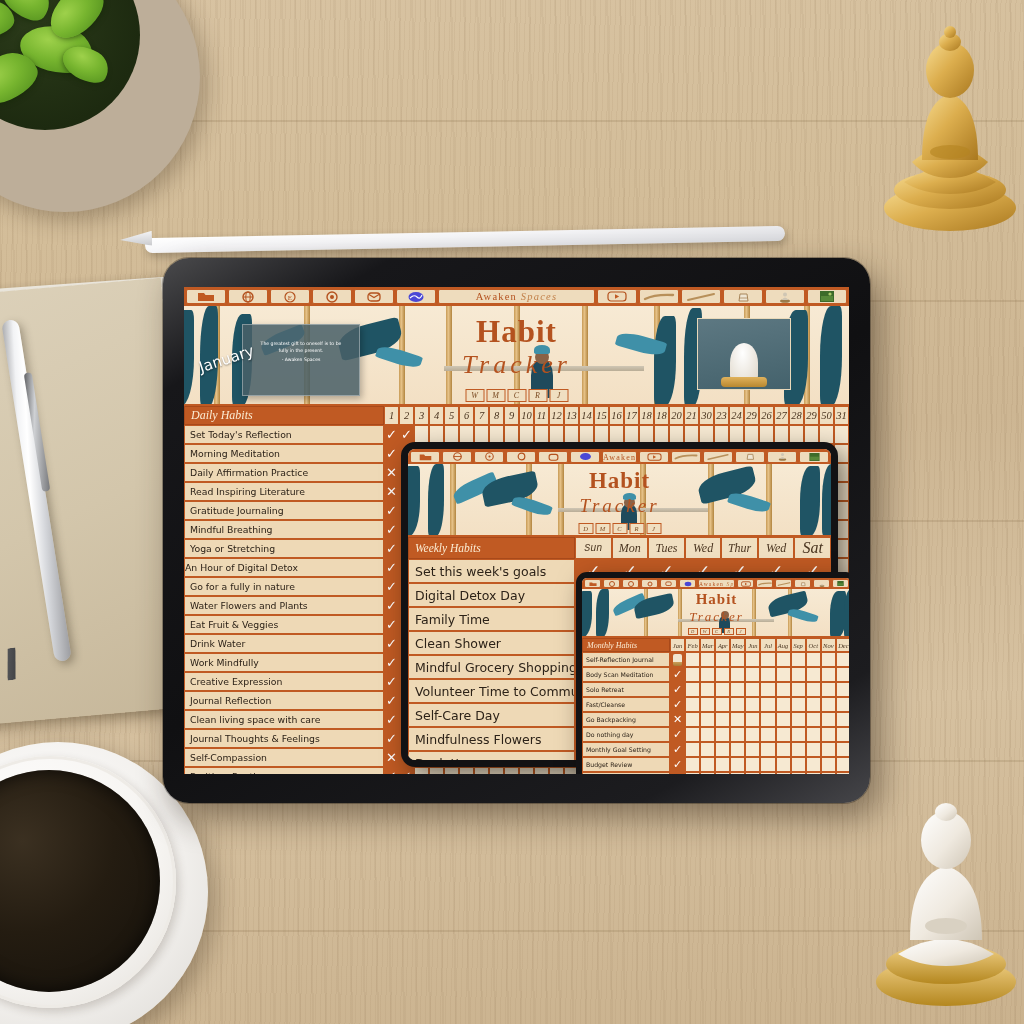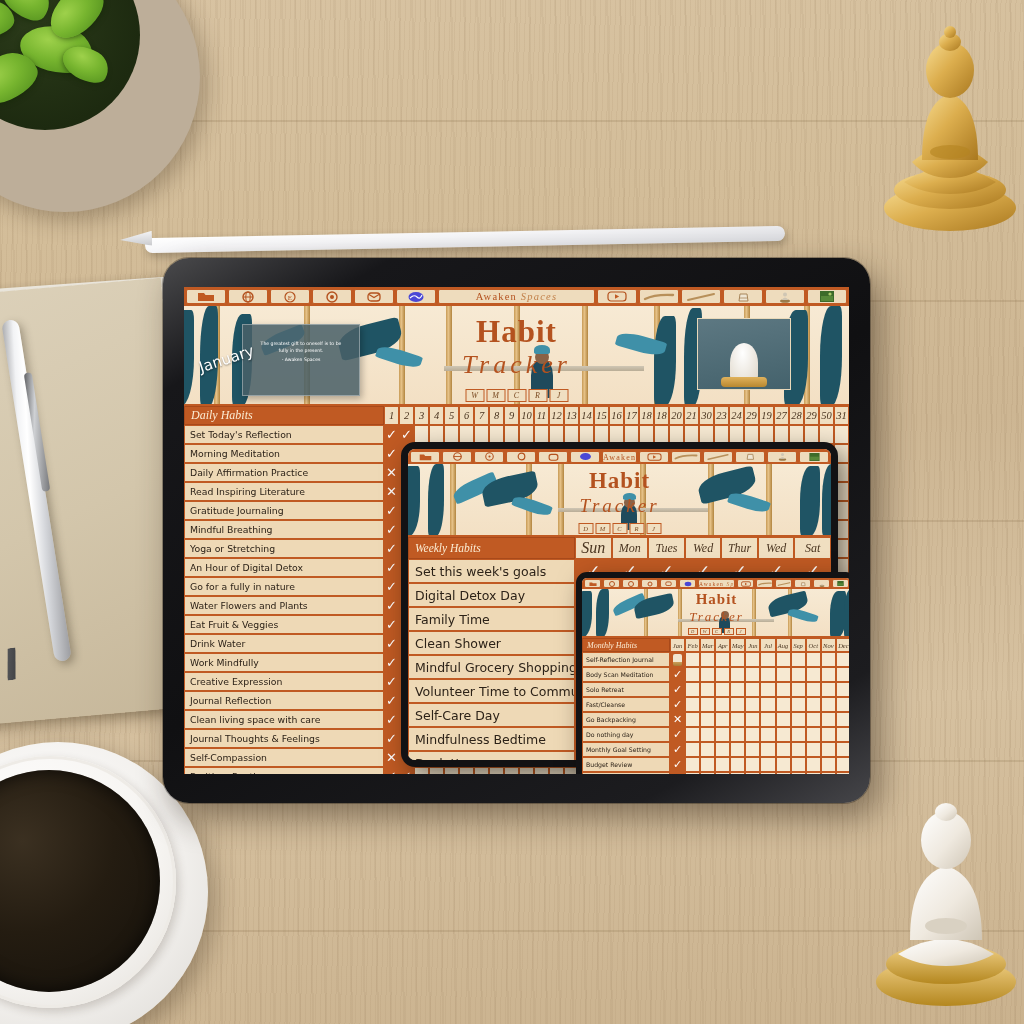--- a/index.html
+++ b/index.html
@@ -568,21 +568,21 @@
         <div class="col-names" style="width:200px;">
           <div class="hdr-name" style="height:19px; font-size:12px; padding-left:6px;">Daily Habits</div>
           <div>
               <div class="habit-cell" style="height: 19px; font-size: 9.3px; padding-left: 5px;">Set Today's Reflection</div>
               <div class="habit-cell" style="height: 19px; font-size: 9.3px; padding-left: 5px;">Morning Meditation</div>
               <div class="habit-cell" style="height: 19px; font-size: 9.3px; padding-left: 5px;">Daily Affirmation Practice</div>
               <div class="habit-cell" style="height: 19px; font-size: 9.3px; padding-left: 5px;">Read Inspiring Literature</div>
               <div class="habit-cell" style="height: 19px; font-size: 9.3px; padding-left: 5px;">Gratitude Journaling</div>
               <div class="habit-cell" style="height: 19px; font-size: 9.3px; padding-left: 5px;">Mindful Breathing</div>
               <div class="habit-cell" style="height: 19px; font-size: 9.3px; padding-left: 5px;">Yoga or Stretching</div>
-              <div class="habit-cell" style="height: 19px; font-size: 9.3px; padding-left: 5px;">An Hour of Digital Detox</div>
+              <div class="habit-cell" style="height: 19px; font-size: 9.3px; ">An Hour of Digital Detox</div>
               <div class="habit-cell" style="height: 19px; font-size: 9.3px; padding-left: 5px;">Go for a fully in nature</div>
               <div class="habit-cell" style="height: 19px; font-size: 9.3px; padding-left: 5px;">Water Flowers and Plants</div>
               <div class="habit-cell" style="height: 19px; font-size: 9.3px; padding-left: 5px;">Eat Fruit &amp; Veggies</div>
               <div class="habit-cell" style="height: 19px; font-size: 9.3px; padding-left: 5px;">Drink Water</div>
               <div class="habit-cell" style="height: 19px; font-size: 9.3px; padding-left: 5px;">Work Mindfully</div>
               <div class="habit-cell" style="height: 19px; font-size: 9.3px; padding-left: 5px;">Creative Expression</div>
               <div class="habit-cell" style="height: 19px; font-size: 9.3px; padding-left: 5px;">Journal Reflection</div>
               <div class="habit-cell" style="height: 19px; font-size: 9.3px; padding-left: 5px;">Clean living space with care</div>
               <div class="habit-cell" style="height: 19px; font-size: 9.3px; padding-left: 5px;">Journal Thoughts &amp; Feelings</div>
               <div class="habit-cell" style="height: 19px; font-size: 9.3px; padding-left: 5px;">Self-Compassion</div>
@@ -609,21 +609,21 @@
               <div class="hdr-day" style="height: 19px; font-size: 10.5px;">16</div>
               <div class="hdr-day" style="height: 19px; font-size: 10.5px;">17</div>
               <div class="hdr-day" style="height: 19px; font-size: 10.5px;">18</div>
               <div class="hdr-day" style="height: 19px; font-size: 10.5px;">18</div>
               <div class="hdr-day" style="height: 19px; font-size: 10.5px;">20</div>
               <div class="hdr-day" style="height: 19px; font-size: 10.5px;">21</div>
               <div class="hdr-day" style="height: 19px; font-size: 10.5px;">30</div>
               <div class="hdr-day" style="height: 19px; font-size: 10.5px;">23</div>
               <div class="hdr-day" style="height: 19px; font-size: 10.5px;">24</div>
               <div class="hdr-day" style="height: 19px; font-size: 10.5px;">29</div>
-              <div class="hdr-day" style="height: 19px; font-size: 10.5px;">19</div>
+              <div class="hdr-day" style="height: 19px; font-size: 10.5px;">26</div>
               <div class="hdr-day" style="height: 19px; font-size: 10.5px;">27</div>
               <div class="hdr-day" style="height: 19px; font-size: 10.5px;">28</div>
               <div class="hdr-day" style="height: 19px; font-size: 10.5px;">29</div>
               <div class="hdr-day" style="height: 19px; font-size: 10.5px;">50</div>
               <div class="hdr-day" style="height: 19px; font-size: 10.5px;">31</div>
             </div>
           <div>
               <div class="grid-row">
                 <div class="mark on" style="height: 19px; font-size: 13px;">✓</div>
                 <div class="mark on" style="height: 19px; font-size: 13px;">✓</div>
@@ -1366,33 +1366,33 @@
         <div class="col-names" style="width:167px;">
           <div class="hdr-name" style="height:22px; font-size:11.5px; padding-left:6px;">Weekly Habits</div>
           <div>
               <div class="habit-cell" style="height: 24px; font-size: 12.5px; padding-left: 6px;">Set this week's goals</div>
               <div class="habit-cell" style="height: 24px; font-size: 12.5px; padding-left: 6px;">Digital  Detox Day</div>
               <div class="habit-cell" style="height: 24px; font-size: 12.5px; padding-left: 6px;">Family Time</div>
               <div class="habit-cell" style="height: 24px; font-size: 12.5px; padding-left: 6px;">Clean Shower</div>
               <div class="habit-cell" style="height: 24px; font-size: 12.5px; padding-left: 6px;">Mindful Grocery Shopping</div>
               <div class="habit-cell" style="height: 24px; font-size: 12.5px; padding-left: 6px;">Volunteer Time to Community</div>
               <div class="habit-cell" style="height: 24px; font-size: 12.5px; padding-left: 6px;">Self-Care Day</div>
-              <div class="habit-cell" style="height: 24px; font-size: 12.5px; padding-left: 6px;">Mindfulness Bedtime</div>
+              <div class="habit-cell" style="height: 24px; font-size: 12.5px; padding-left: 6px;">Mindfulness Flowers</div>
               <div class="habit-cell" style="height: 24px; font-size: 12.5px; padding-left: 6px;">Declutter</div>
             </div>
         </div>
         <div class="col-grid">
           <div class="hdr-row">
-              <div class="hdr-day" style="height: 22px; font-size: 16px;">Sun</div>
+              <div class="hdr-day" style="height: 22px; font-size: 10px; font-family: Liberation Mono, monospace;">Sun</div>
               <div class="hdr-day" style="height: 22px; font-size: 12px;">Mon</div>
               <div class="hdr-day" style="height: 22px; font-size: 12px;">Tues</div>
               <div class="hdr-day" style="height: 22px; font-size: 12px;">Wed</div>
               <div class="hdr-day" style="height: 22px; font-size: 12px;">Thur</div>
               <div class="hdr-day" style="height: 22px; font-size: 12px;">Wed</div>
-              <div class="hdr-day" style="height: 22px; font-size: 12px;">Sat</div>
+              <div class="hdr-day" style="height: 22px; font-size: 16px;">Sat</div>
             </div>
           <div>
               <div class="grid-row">
                 <div class="mark on" style="height: 24px; font-size: 17px;">✓</div>
                 <div class="mark on" style="height: 24px; font-size: 17px;">✓</div>
                 <div class="mark on" style="height: 24px; font-size: 17px;">✓</div>
                 <div class="mark on" style="height: 24px; font-size: 17px;">✓</div>
                 <div class="mark on" style="height: 24px; font-size: 17px;">✓</div>
                 <div class="mark on" style="height: 24px; font-size: 17px;">✓</div>
                 <div class="mark on" style="height: 24px; font-size: 17px;">✓</div>

